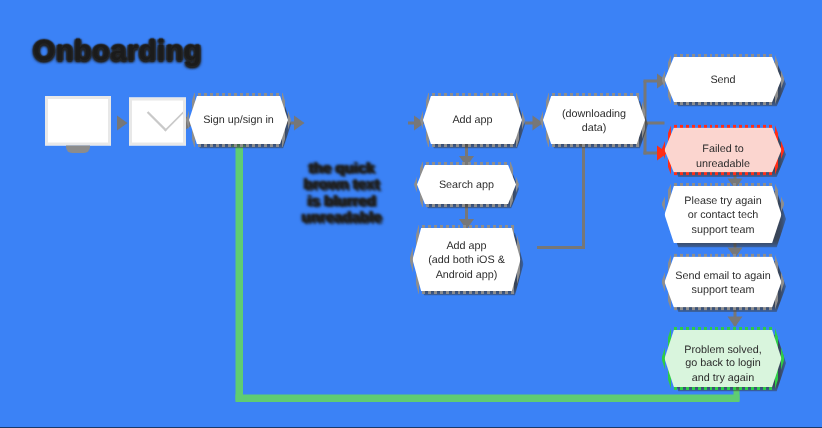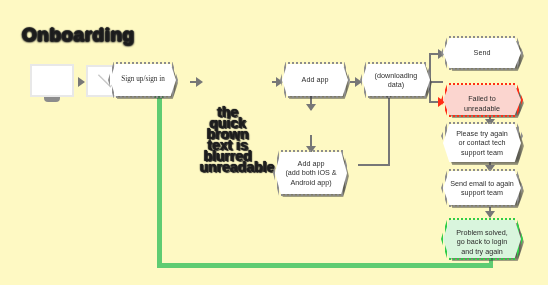--- a/index.html
+++ b/index.html
@@ -4,21 +4,21 @@
 <style>
   html, body {
     margin: 0;
     padding: 0;
     background: #000000;
   }
   #canvas {
     position: relative;
     width: 548px;
     height: 285px;
-    background: #fef9c3;
+    background: #3b82f6;
     overflow: hidden;
     font-family: "Liberation Sans", sans-serif;
   }
 
   
   #title {
     position: absolute;
     left: 22px;
     top: 24px;
     font-size: 19px;
@@ -37,21 +37,21 @@
     white-space: nowrap;
     user-select: none;
   }
 
   
   #redacted {
     position: absolute;
     left: 200px;
     top: 107px;
     width: 56px;
-    font-size: 14px;
+    font-size: 10px;
     line-height: 11px;
     font-weight: bold;
     color: #1d1d1d;
     text-shadow: 0 0 1px #262626, 1px 1px 1px #202020, -1px 0 1px #202020;
     filter: blur(0.7px);
     text-align: center;
     user-select: none;
   }
 
   
@@ -240,21 +240,21 @@
   <div class="arrow down" style="left:485px; top:165px;"></div>
 
   <div class="line" style="left:489px; top:205px; width:2px; height:12px;"></div>
   <div class="arrow down" style="left:485px; top:211px;"></div>
 
   <div class="line green" style="left:489px; top:258px; width:4px; height:9px;"></div>
   <div class="line green" style="left:157px; top:263px; width:336px; height:5px;"></div>
   <div class="line green" style="left:157px; top:97px; width:5px; height:170px;"></div>
   <div class="arrow up green" style="left:154px; top:91px;"></div>
 
-  <div class="node-wrap" style="left:110px; top:64px; width:66px; height:32px;font-family:Liberation Serif, serif;">
+  <div class="node-wrap" style="left:126px; top:64px; width:66px; height:32px;">
     <div class="node-shadow" style="left:2px; top:3px; width:66px; height:32px;"></div>
     <div class="node-outline"></div>
     <div class="node" style="left:0; top:0; width:66px; height:32px;">
       <span>Sign up/sign in</span>
     </div>
   </div>
 
 
   <div class="node-wrap" style="left:282px; top:64px; width:66px; height:32px;">
     <div class="node-shadow" style="left:2px; top:3px; width:66px; height:32px;"></div>
@@ -265,20 +265,27 @@
   </div>
 
   <div class="node-wrap" style="left:362px; top:64px; width:68px; height:32px;">
     <div class="node-shadow" style="left:2px; top:3px; width:68px; height:32px;"></div>
     <div class="node-outline"></div>
     <div class="node" style="left:0; top:0; width:68px; height:32px;justify-content:flex-end;">
       <span>(downloading data)</span>
     </div>
   </div>
 
+  <div class="node-wrap" style="left:278px; top:110px; width:66px; height:26px;">
+    <div class="node-shadow" style="left:2px; top:3px; width:66px; height:26px;"></div>
+    <div class="node-outline"></div>
+    <div class="node" style="left:0; top:0; width:66px; height:26px;">
+      <span>Search app</span>
+    </div>
+  </div>
 
   <div class="node-wrap" style="left:275px; top:152px; width:72px; height:42px;">
     <div class="node-shadow" style="left:2px; top:3px; width:72px; height:42px;"></div>
     <div class="node-outline"></div>
     <div class="node" style="left:0; top:0; width:72px; height:42px; flex-direction:column;">
       <span>Add app</span>
       <span>(add both iOS &amp;</span>
       <span>Android app)</span>
     </div>
   </div>

